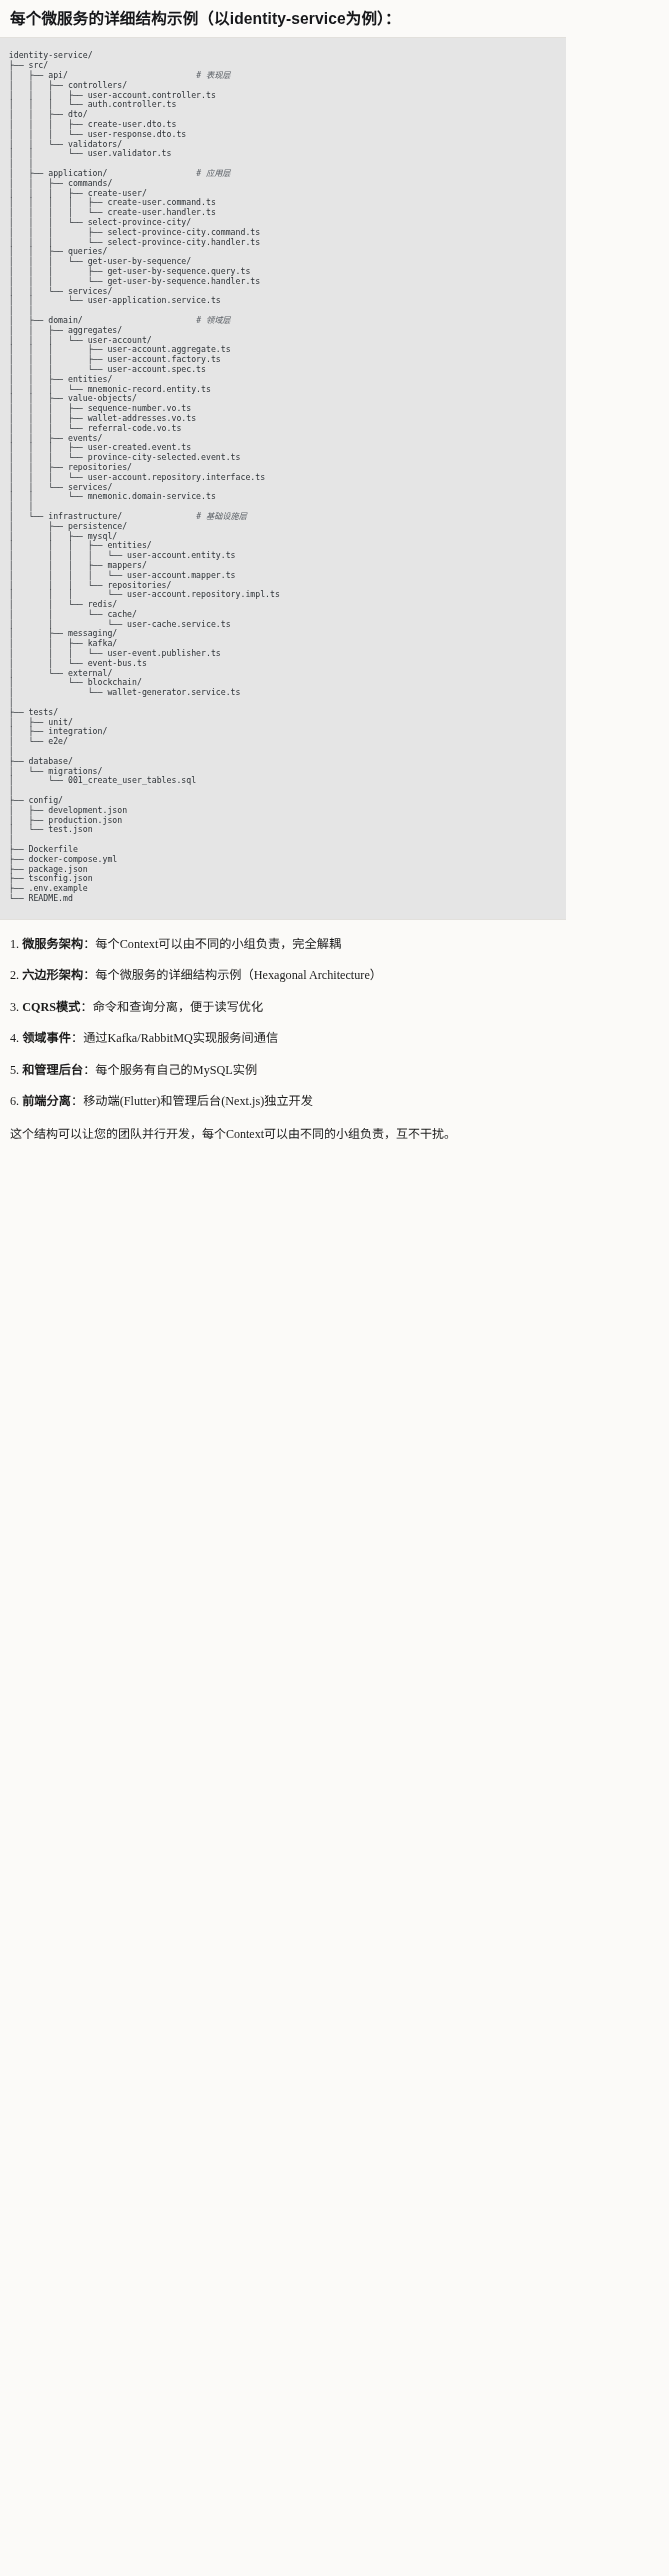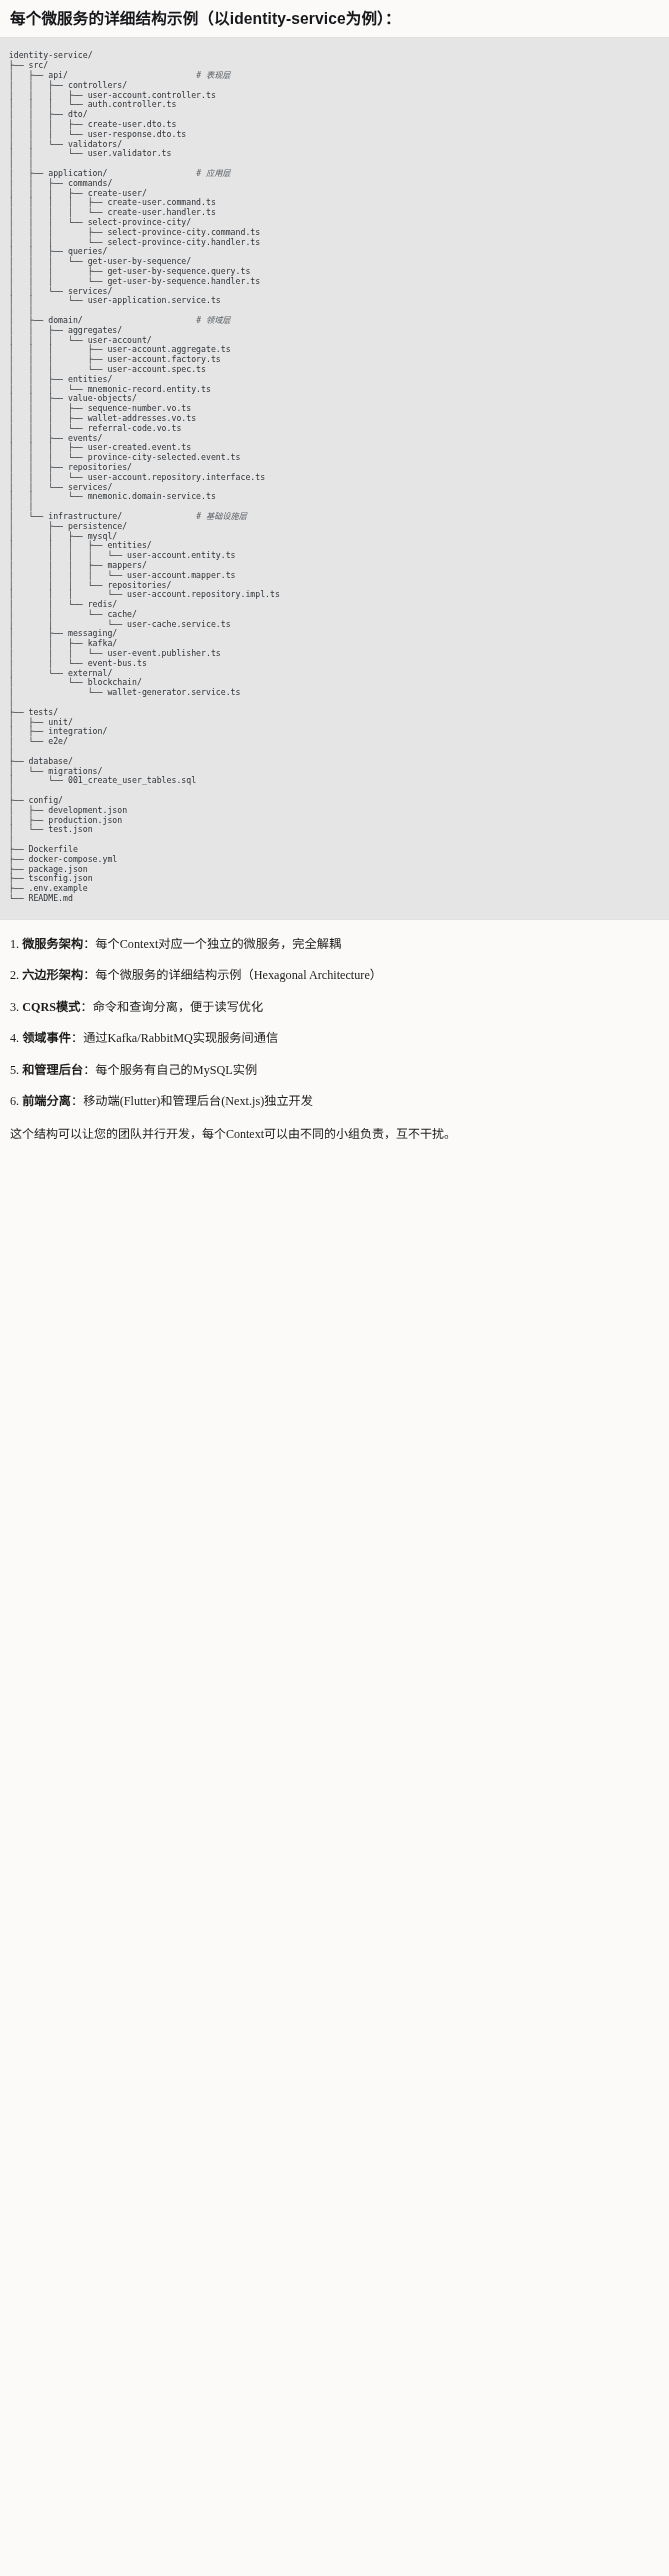--- a/index.html
+++ b/index.html
@@ -8,21 +8,21 @@
     padding: 0;
     background: #fbfaf8;
   }
   body {
     width: 669px;
     font-family: "Liberation Serif", "DejaVu Serif", serif;
     color: #1b1b1b;
     -webkit-font-smoothing: antialiased;
   }
   .page {
-    width: 669px;
+    width: 566px;
     box-sizing: border-box;
     background: #fbfaf8;
     padding: 0;
   }
 
   
   .doc-title {
     font-family: "Liberation Sans", "DejaVu Sans", sans-serif;
     font-weight: bold;
     font-size: 15.6px;
@@ -109,21 +109,21 @@
 
   <hr class="rule">
 
   <pre class="code-block" id="tree-block"><div class="code-line">identity-service/</div><div class="code-line">├── src/</div><div class="code-line"><span>│   ├── api/                          </span><span class="cmt"># 表现层</span></div><div class="code-line">│   │   ├── controllers/</div><div class="code-line">│   │   │   ├── user-account.controller.ts</div><div class="code-line">│   │   │   └── auth.controller.ts</div><div class="code-line">│   │   ├── dto/</div><div class="code-line">│   │   │   ├── create-user.dto.ts</div><div class="code-line">│   │   │   └── user-response.dto.ts</div><div class="code-line">│   │   └── validators/</div><div class="code-line">│   │       └── user.validator.ts</div><div class="code-line">│   │</div><div class="code-line"><span>│   ├── application/                  </span><span class="cmt"># 应用层</span></div><div class="code-line">│   │   ├── commands/</div><div class="code-line">│   │   │   ├── create-user/</div><div class="code-line">│   │   │   │   ├── create-user.command.ts</div><div class="code-line">│   │   │   │   └── create-user.handler.ts</div><div class="code-line">│   │   │   └── select-province-city/</div><div class="code-line">│   │   │       ├── select-province-city.command.ts</div><div class="code-line">│   │   │       └── select-province-city.handler.ts</div><div class="code-line">│   │   ├── queries/</div><div class="code-line">│   │   │   └── get-user-by-sequence/</div><div class="code-line">│   │   │       ├── get-user-by-sequence.query.ts</div><div class="code-line">│   │   │       └── get-user-by-sequence.handler.ts</div><div class="code-line">│   │   └── services/</div><div class="code-line">│   │       └── user-application.service.ts</div><div class="code-line">│   │</div><div class="code-line"><span>│   ├── domain/                       </span><span class="cmt"># 领域层</span></div><div class="code-line">│   │   ├── aggregates/</div><div class="code-line">│   │   │   └── user-account/</div><div class="code-line">│   │   │       ├── user-account.aggregate.ts</div><div class="code-line">│   │   │       ├── user-account.factory.ts</div><div class="code-line">│   │   │       └── user-account.spec.ts</div><div class="code-line">│   │   ├── entities/</div><div class="code-line">│   │   │   └── mnemonic-record.entity.ts</div><div class="code-line">│   │   ├── value-objects/</div><div class="code-line">│   │   │   ├── sequence-number.vo.ts</div><div class="code-line">│   │   │   ├── wallet-addresses.vo.ts</div><div class="code-line">│   │   │   └── referral-code.vo.ts</div><div class="code-line">│   │   ├── events/</div><div class="code-line">│   │   │   ├── user-created.event.ts</div><div class="code-line">│   │   │   └── province-city-selected.event.ts</div><div class="code-line">│   │   ├── repositories/</div><div class="code-line">│   │   │   └── user-account.repository.interface.ts</div><div class="code-line">│   │   └── services/</div><div class="code-line">│   │       └── mnemonic.domain-service.ts</div><div class="code-line">│   │</div><div class="code-line"><span>│   └── infrastructure/               </span><span class="cmt"># 基础设施层</span></div><div class="code-line">│       ├── persistence/</div><div class="code-line">│       │   ├── mysql/</div><div class="code-line">│       │   │   ├── entities/</div><div class="code-line">│       │   │   │   └── user-account.entity.ts</div><div class="code-line">│       │   │   ├── mappers/</div><div class="code-line">│       │   │   │   └── user-account.mapper.ts</div><div class="code-line">│       │   │   └── repositories/</div><div class="code-line">│       │   │       └── user-account.repository.impl.ts</div><div class="code-line">│       │   └── redis/</div><div class="code-line">│       │       └── cache/</div><div class="code-line">│       │           └── user-cache.service.ts</div><div class="code-line">│       ├── messaging/</div><div class="code-line">│       │   ├── kafka/</div><div class="code-line">│       │   │   └── user-event.publisher.ts</div><div class="code-line">│       │   └── event-bus.ts</div><div class="code-line">│       └── external/</div><div class="code-line">│           └── blockchain/</div><div class="code-line">│               └── wallet-generator.service.ts</div><div class="code-line">│</div><div class="code-line">├── tests/</div><div class="code-line">│   ├── unit/</div><div class="code-line">│   ├── integration/</div><div class="code-line">│   └── e2e/</div><div class="code-line">│</div><div class="code-line">├── database/</div><div class="code-line">│   └── migrations/</div><div class="code-line">│       └── 001_create_user_tables.sql</div><div class="code-line">│</div><div class="code-line">├── config/</div><div class="code-line">│   ├── development.json</div><div class="code-line">│   ├── production.json</div><div class="code-line">│   └── test.json</div><div class="code-line">│</div><div class="code-line">├── Dockerfile</div><div class="code-line">├── docker-compose.yml</div><div class="code-line">├── package.json</div><div class="code-line">├── tsconfig.json</div><div class="code-line">├── .env.example</div><div class="code-line">└── README.md</div></pre>
 
   <hr class="rule">
 
   <section class="notes">
 
     <ol class="note-list" id="note-list">
-        <li><span class="note-term">微服务架构</span><span>：</span><span>每个Context对应一个独立的微服务，完全解耦</span></li>
+        <li><span class="note-term">微服务架构</span><span>：</span><span>每个Context可以由不同的小组负责，完全解耦</span></li>
         <li><span class="note-term">六边形架构</span><span>：</span><span>每个微服务的详细结构示例（Hexagonal Architecture）</span></li>
         <li><span class="note-term">CQRS模式</span><span>：</span><span>命令和查询分离，便于读写优化</span></li>
         <li><span class="note-term">领域事件</span><span>：</span><span>通过Kafka/RabbitMQ实现服务间通信</span></li>
         <li><span class="note-term">和管理后台</span><span>：</span><span>每个服务有自己的MySQL实例</span></li>
         <li><span class="note-term">前端分离</span><span>：</span><span>移动端(Flutter)和管理后台(Next.js)独立开发</span></li>
       </ol>
 
     <p class="closing">这个结构可以让您的团队并行开发，每个Context可以由不同的小组负责，互不干扰。</p>
   </section>
 

